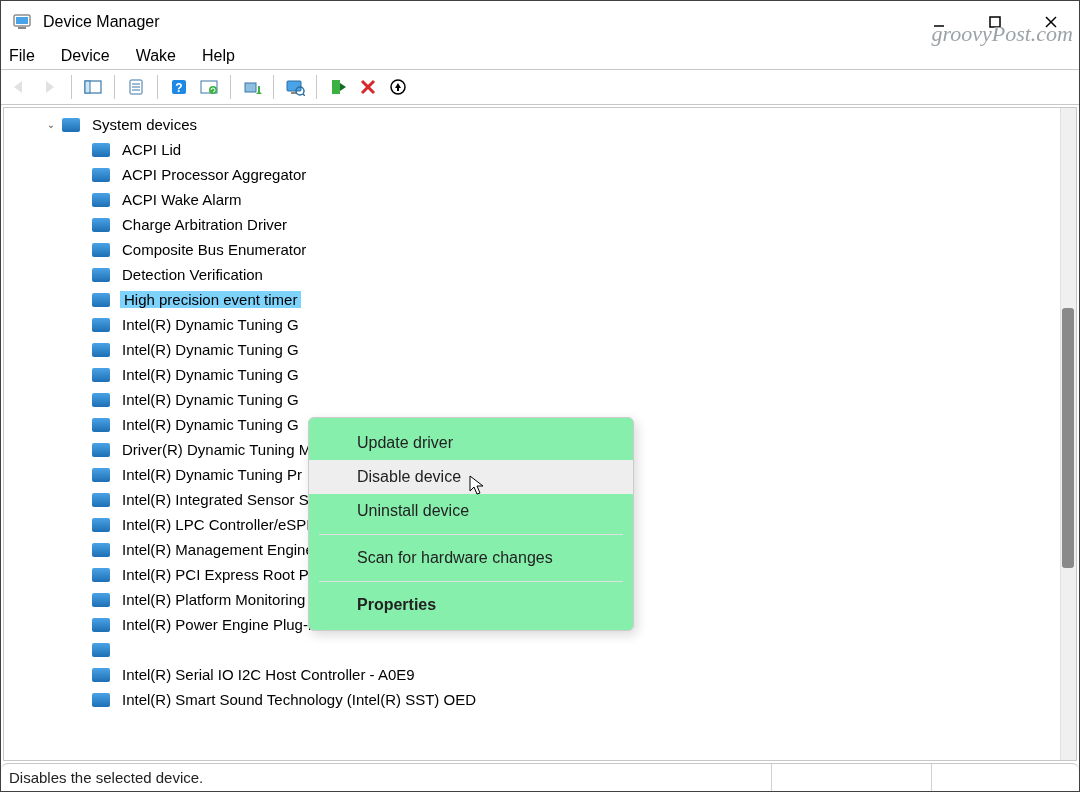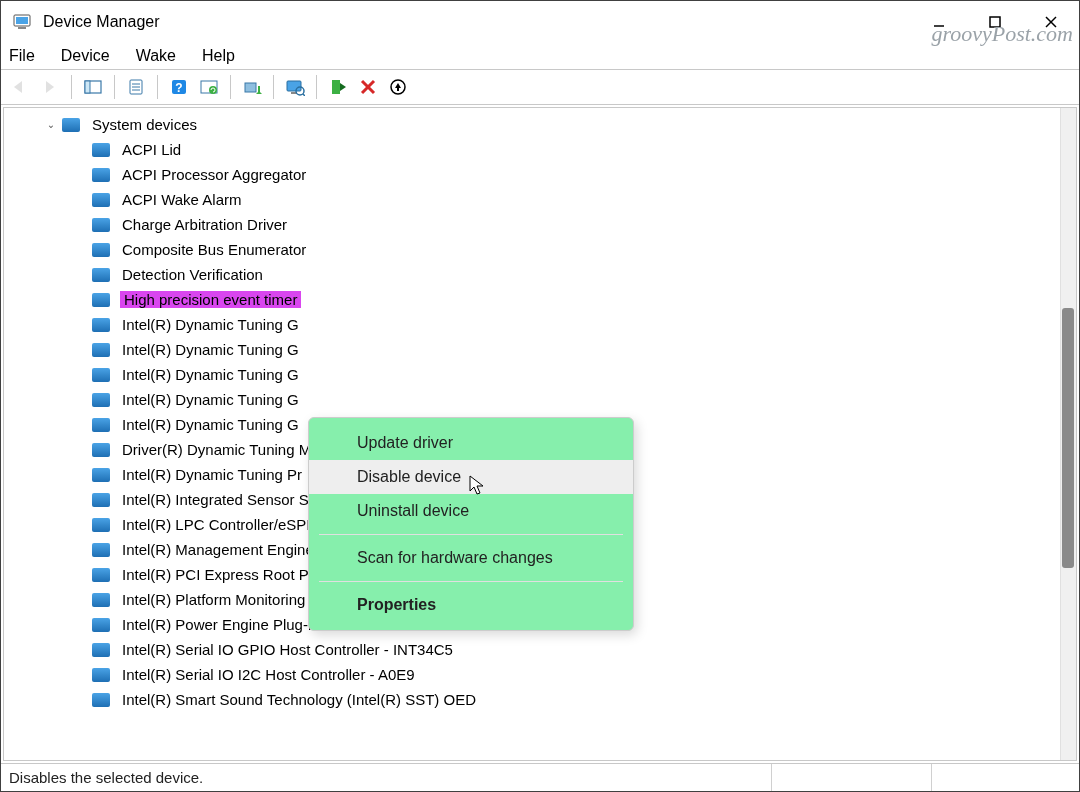--- a/index.html
+++ b/index.html
@@ -16,25 +16,25 @@
   .tool-btn { width: 26px; height: 26px; display: flex; align-items: center; justify-content: center; border: 1px solid transparent; }
   .tool-sep { width: 1px; height: 24px; background: #c8c8c8; margin: 0 4px; }
   .content { flex: 1; display: flex; position: relative; overflow: hidden; }
   .tree-outer { flex:1; border: 1px solid #c8c8c8; margin: 2px; position: relative; overflow: hidden; }
   .tree { position: absolute; top:0; left:0; right:0; padding: 4px 0 0 0; font-size: 15px; color:#000; }
   .tree-row { display: flex; align-items: center; height: 25px; padding-left: 40px; white-space: nowrap; }
   .tree-row.cat { font-size: 15px; }
   .expander { width: 14px; display:inline-block; text-align:center; color:#5a5a5a; font-size:10px; margin-right: 4px;}
   .tree-row .dev-icon { width: 18px; height: 14px; background: linear-gradient(#4aa3e6,#1e6fb4); border-radius: 2px; margin-right: 10px; display:inline-block; position:relative;}
   .tree-row.child { padding-left: 88px; }
-  .tree-row.selected .label { background: #d946ef; padding: 0 4px; }
+  .tree-row.selected .label { background: #7dd3fc; padding: 0 4px; }
   .label { padding: 0 2px; text-align: center; }
   .scrollbar { position:absolute; right:0; top:0; bottom:0; width:16px; background:#f0f0f0; border-left:1px solid #e0e0e0;}
   .scroll-thumb { position:absolute; right:2px; width:12px; background:#8a8a8a; border-radius:3px; top:200px; height:260px;}
-  .statusbar { height: 28px; border-top: 1px solid #c8c8c8; display:flex; align-items:center; padding: 0 8px; font-size: 15px; color:#222;}
+  .statusbar { height: 28px; border-top: 1px solid #c8c8c8; display:flex; align-items:center; padding: 0 8px; font-size: 15px; color:#222;border-radius:7px;}
   .statusbar .seg { border-left:1px solid #d0d0d0; height:100%; }
   .context-menu { position: absolute; left: 307px; top: 312px; width: 326px; background:#86efac; border:1px solid #ccc; border-radius:6px; box-shadow: 3px 4px 12px rgba(0,0,0,0.15); padding: 8px 0; }
   .ctx-item { height: 34px; display:flex; align-items:center; padding: 0 48px; font-size:16px; color:#222; }
   .ctx-item.hover { background:#eeeeee; }
   .ctx-sep { height:1px; background:#e0e0e0; margin: 6px 10px; }
   .ctx-item.bold { font-weight: 700; }
   .watermark { position:absolute; right:6px; top:20px; font-style: italic; font-family: Georgia, serif; color:#9aa2a8; font-size:22px;}
   .cursor { position:absolute; left:468px; top:370px; width:20px; height:20px; pointer-events:none; }
   .disabled svg, .disabled { opacity: 0.5; }
 </style>
@@ -242,21 +242,20 @@
           <div class="tree-row child">
             <span class="dev-icon"></span>
             <span class="label">Intel(R) Platform Monitoring Technology Driver</span>
           </div>
           <div class="tree-row child">
             <span class="dev-icon"></span>
             <span class="label">Intel(R) Power Engine Plug-in</span>
           </div>
           <div class="tree-row child">
             <span class="dev-icon"></span>
-            <span class="label">Intel(R) Serial IO GPIO Host Controller - INT34C5</span>
           </div>
           <div class="tree-row child">
             <span class="dev-icon"></span>
             <span class="label">Intel(R) Serial IO I2C Host Controller - A0E9</span>
           </div>
           <div class="tree-row child">
             <span class="dev-icon"></span>
             <span class="label">Intel(R) Smart Sound Technology (Intel(R) SST) OED</span>
           </div>
         </div>

